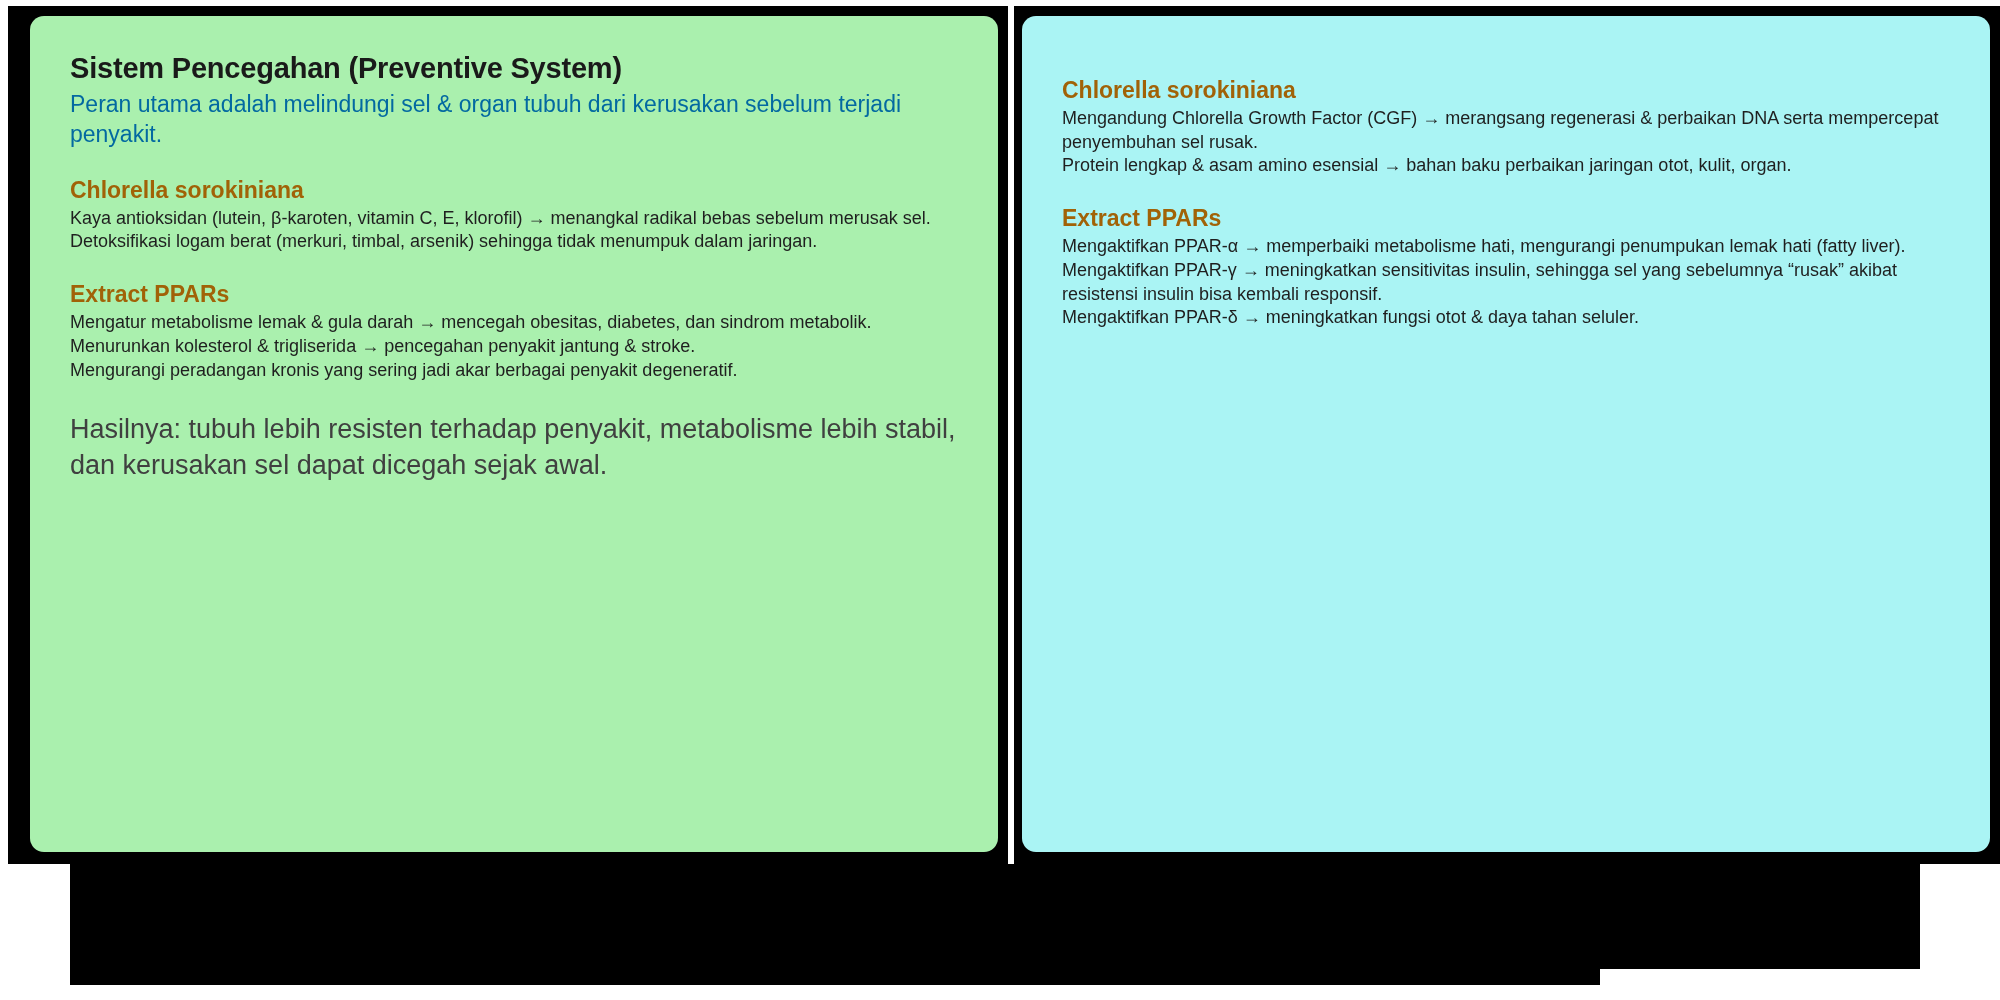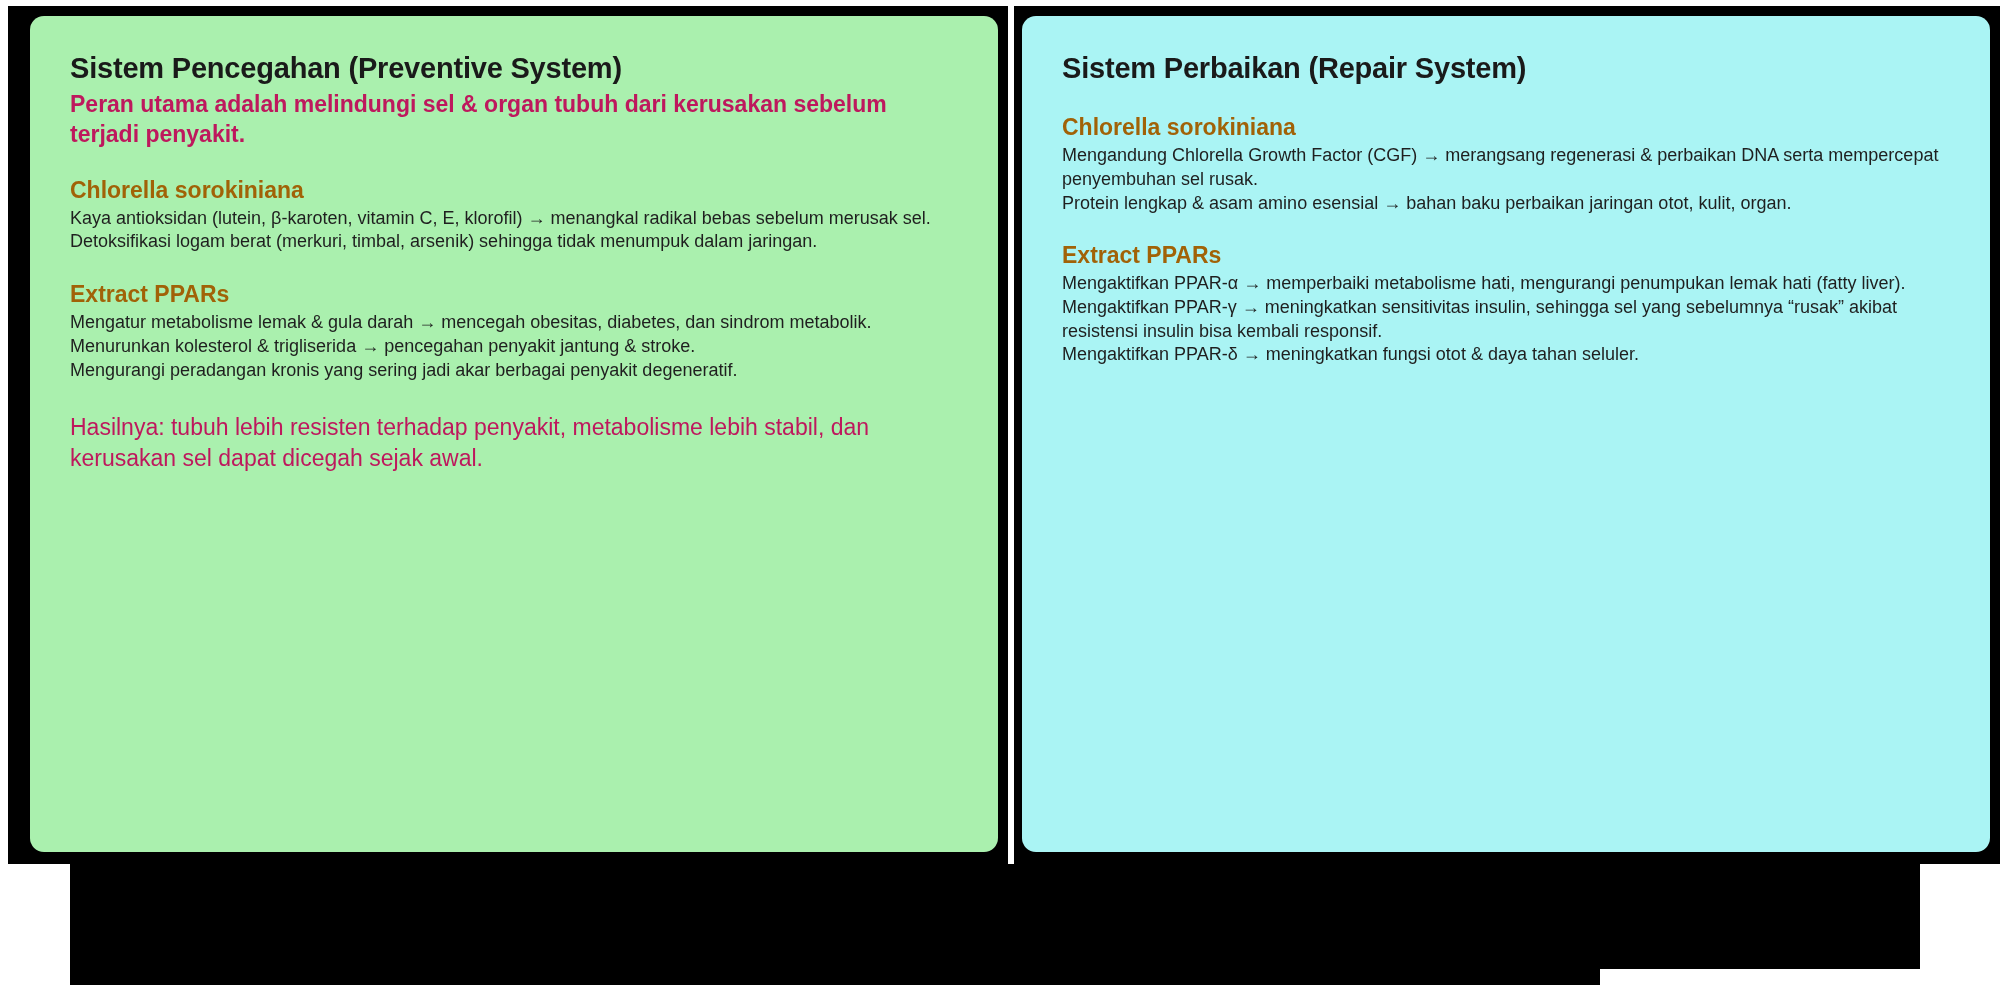--- a/index.html
+++ b/index.html
@@ -59,24 +59,23 @@
     font-size: 29px;
     font-weight: bold;
     color: #1a1a1a;
     line-height: 1.28;
     margin: 0 0 2px 0;
     letter-spacing: -0.2px;
   }
 
   .card-subtitle {
     font-size: 23px;
-    color: #be185d;
+    color: #0369a1;
     line-height: 1.32;
     margin: 0;
-    font-weight: bold;
   }
 
   .section {
     margin-top: 26px;
   }
 
   .section-heading {
     font-size: 23px;
     font-weight: bold;
     color: #a16207;
@@ -86,22 +85,22 @@
 
   .section-line {
     font-size: 18px;
     color: #1f1f1f;
     line-height: 1.32;
     margin: 0;
   }
 
   .conclusion {
     margin-top: 30px;
-    font-size: 23px;
-    color: #be185d;
+    font-size: 27px;
+    color: #404040;
     line-height: 1.32;
   }
 
   .tofu {
     font-family: "DejaVu Sans", sans-serif;
   }
 
   
   .card-preventive .card-subtitle,
   .card-preventive .section-line,
@@ -138,21 +137,20 @@
       <div class="section-heading">Extract PPARs</div>
       <p class="section-line">Mengatur metabolisme lemak &amp; gula darah → mencegah obesitas, diabetes, dan sindrom metabolik.</p>
       <p class="section-line">Menurunkan kolesterol &amp; trigliserida → pencegahan penyakit jantung &amp; stroke.</p>
       <p class="section-line">Mengurangi peradangan kronis yang sering jadi akar berbagai penyakit degeneratif.</p>
     </div>
 
     <div class="conclusion">Hasilnya: tubuh lebih resisten terhadap penyakit, metabolisme lebih stabil, dan kerusakan sel dapat dicegah sejak awal.</div>
   </div>
 
   <div class="card card-repair">
-    <div class="card-title">Sistem Perbaikan (Repair System)</div>
 
     <div class="section">
       <div class="section-heading">Chlorella sorokiniana</div>
       <p class="section-line">Mengandung Chlorella Growth Factor (CGF) → merangsang regenerasi &amp; perbaikan DNA serta mempercepat penyembuhan sel rusak.</p>
       <p class="section-line">Protein lengkap &amp; asam amino esensial → bahan baku perbaikan jaringan otot, kulit, organ.</p>
     </div>
 
     <div class="section">
       <div class="section-heading">Extract PPARs</div>
       <p class="section-line">Mengaktifkan PPAR-α → memperbaiki metabolisme hati, mengurangi penumpukan lemak hati (fatty liver).</p>

